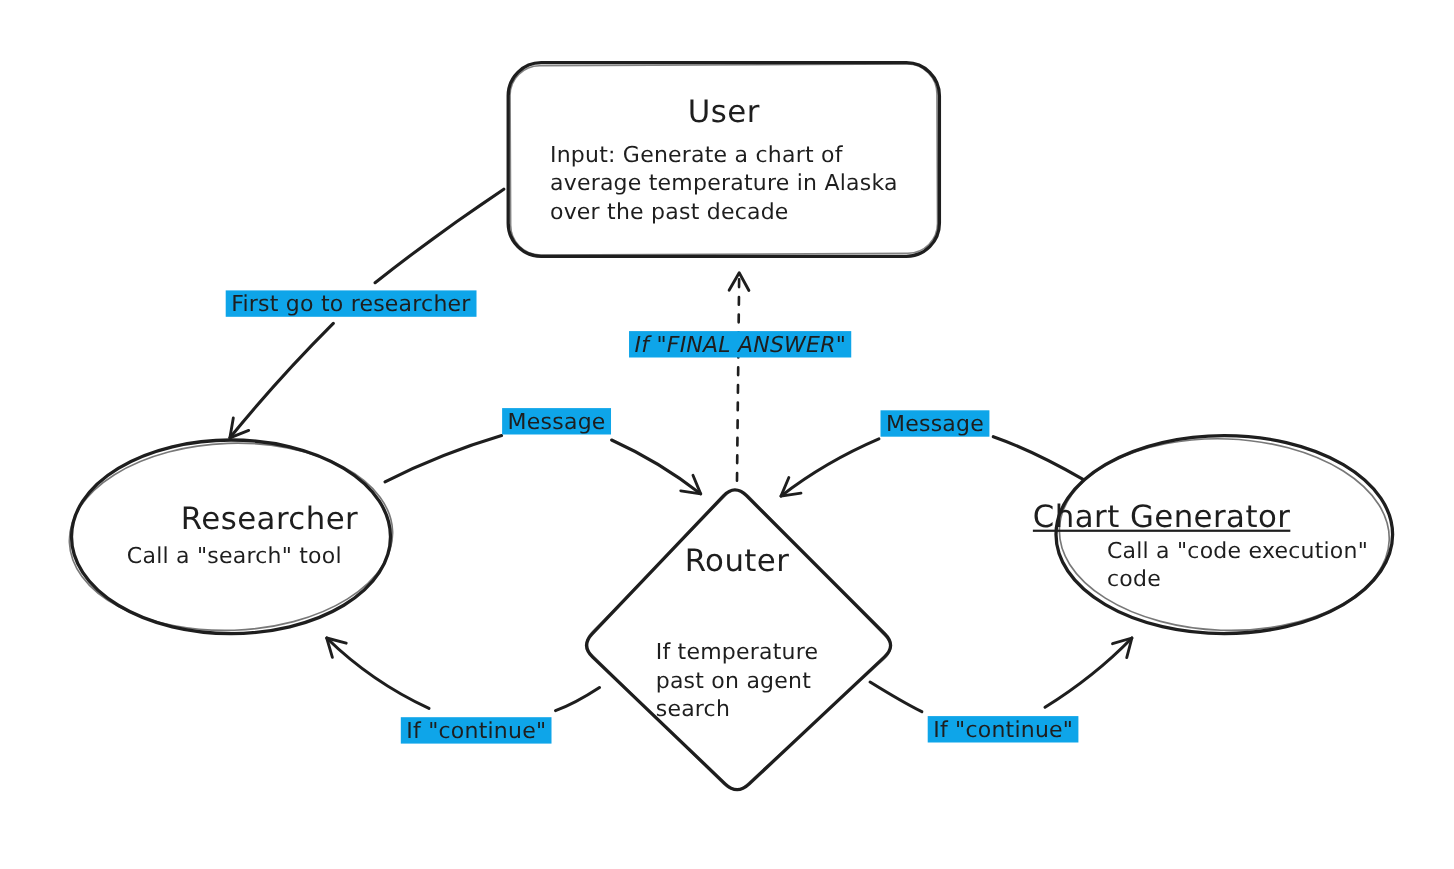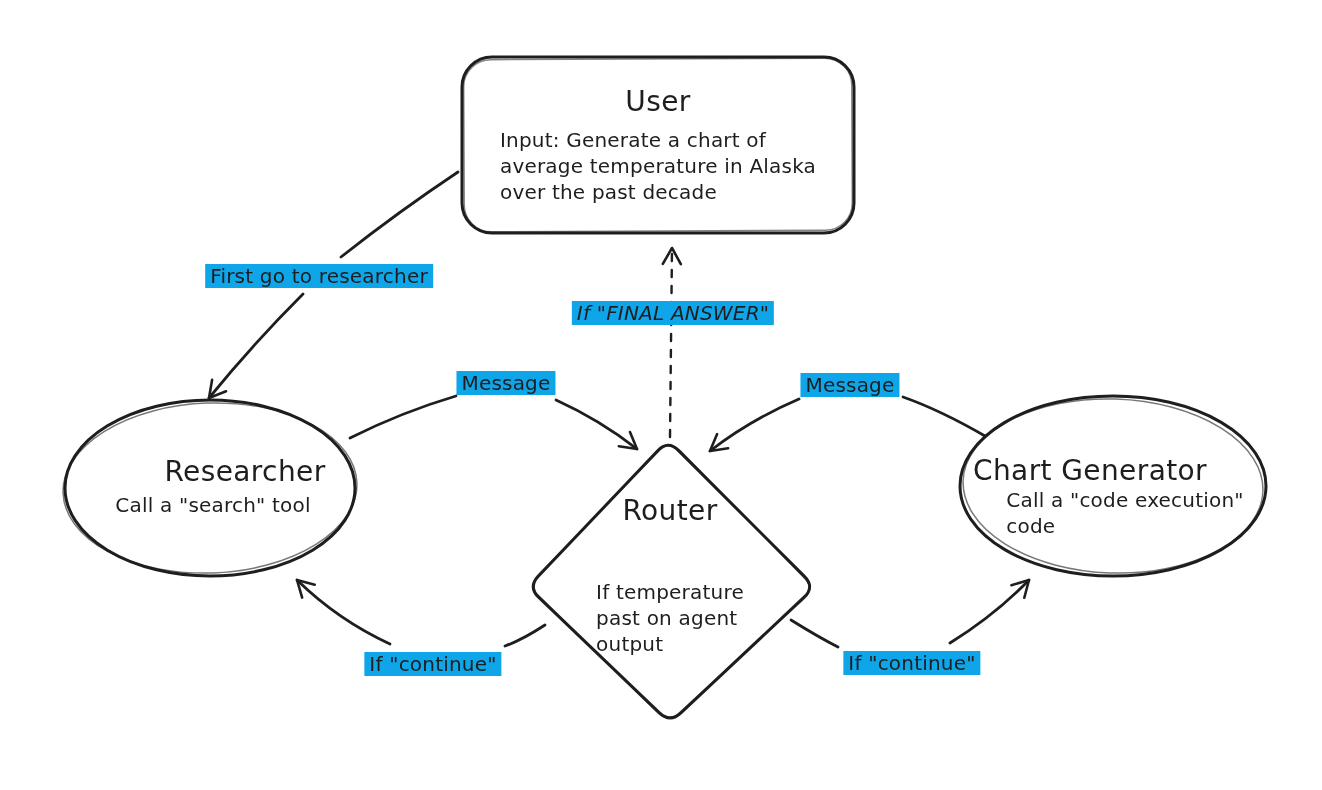--- a/index.html
+++ b/index.html
@@ -104,24 +104,24 @@
 
   <div class="txt title" style="left:214px; top:471px;margin-left:31px;">Researcher</div>
   <div class="body-block" style="left:213px; top:492px;">
     <div>Call a "search" tool</div>
   </div>
 
   <div class="txt title" style="left:670px; top:510px;">Router</div>
   <div class="body-block" style="left:670px; top:579px;">
     <div>If temperature</div>
     <div>past on agent</div>
-    <div>output</div>
+    <div>search</div>
   </div>
 
-  <div class="txt title" style="left:1090px; top:470px;">Chart Generator</div>
+  <div class="txt title" style="left:1056px; top:470px;text-decoration:underline;">Chart Generator</div>
   <div class="body-block" style="left:1125px; top:487px;">
     <div>Call a "code execution"</div>
     <div>code</div>
   </div>
 
   <div class="edge-label" style="left:319px; top:276px;">First go to researcher</div>
   <div class="edge-label" style="left:506px; top:383px;">Message</div>
   <div class="edge-label" style="left:850px; top:385px;">Message</div>
   <div class="edge-label italic" style="left:673px; top:313px;">If "FINAL ANSWER"</div>
   <div class="edge-label" style="left:433px; top:664px;">If "continue"</div>

